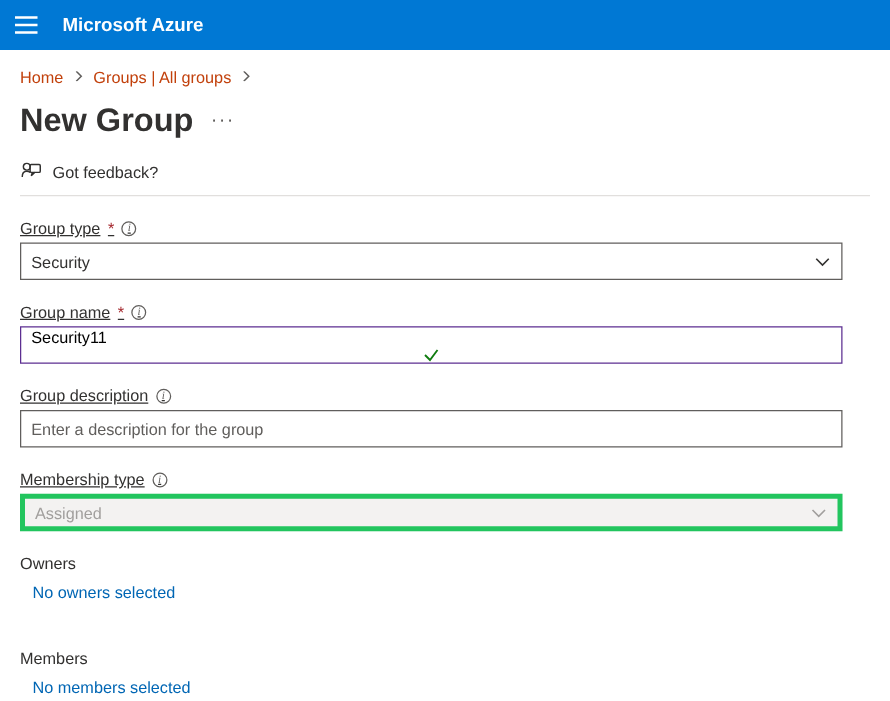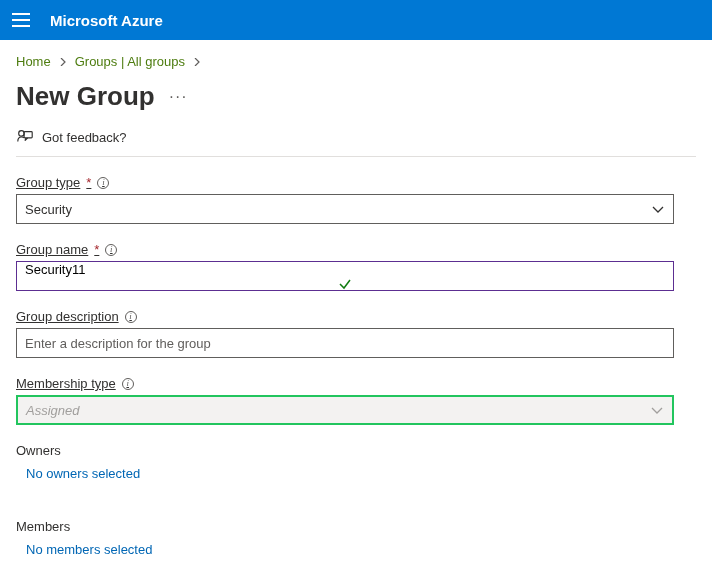--- a/index.html
+++ b/index.html
@@ -33,21 +33,21 @@
 
   
   .page { padding: 10px 16px 0 16px; }
 
   
   .breadcrumb {
     display: flex; align-items: center; gap: 8px;
     font-size: 13px; color: #323130;
     padding: 4px 0 8px 0;
   }
-  .breadcrumb .crumb { color: #4d7c0f; cursor: pointer; }
+  .breadcrumb .crumb { color: #c2410c; cursor: pointer; }
   .breadcrumb .chev { color: #605e5c; font-size: 11px; }
 
   
   .title-row { display: flex; align-items: center; gap: 14px; margin-top: 4px; }
   .title { font-size: 26px; font-weight: 600; }
   .ellipsis-btn { color: #605e5c; font-size: 16px; cursor: pointer; letter-spacing: 1px; }
 
   
   .feedback-bar {
     display: flex; align-items: center; gap: 8px;
@@ -84,24 +84,23 @@
   }
   .textinput { cursor: text; flex-direction: column; }
   .textinput input {
     border: none; outline: none; width: 100%; height: 100%; font-size: 13px; font-family: inherit;
     background: transparent;
   }
   .textinput input::placeholder { color: #605e5c; }
 
   .select.disabled {
     background: #f3f2f1;
-    border: 2px solid #22c55e;
+    border: 4px solid #22c55e;
     color: #a19f9d;
     cursor: default;
-    font-style: italic;
   }
   .select.disabled .chevdown path { stroke: #a19f9d; }
 
   .textinput.valid {
     border: 1px solid #5c2e91;
   }
   .textinput.valid .check path { stroke: #107c10; }
 
   .chevdown, .check { width: 14px; height: 14px; flex-shrink: 0; }
 

